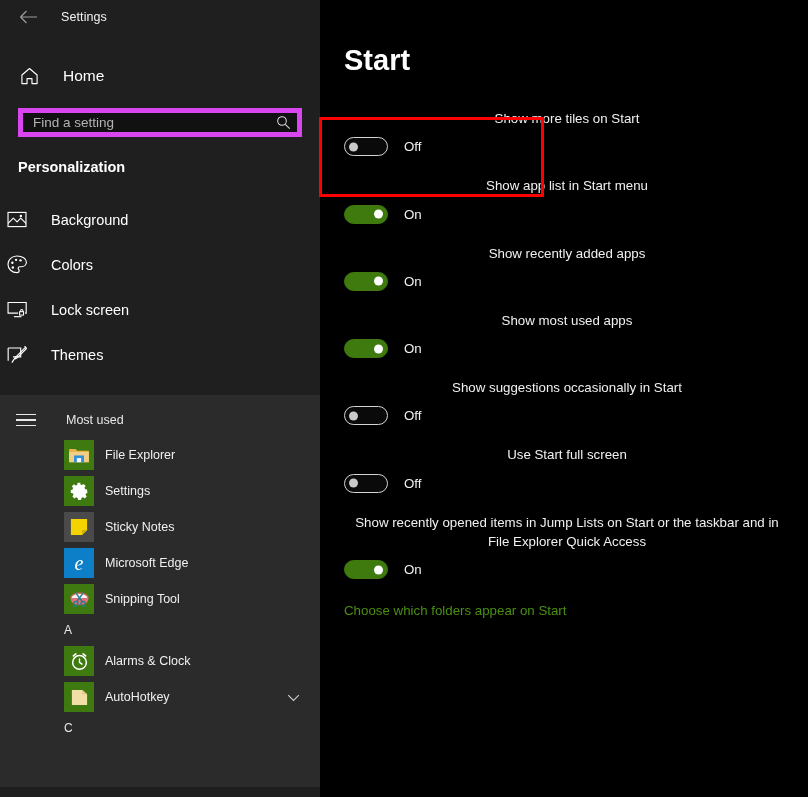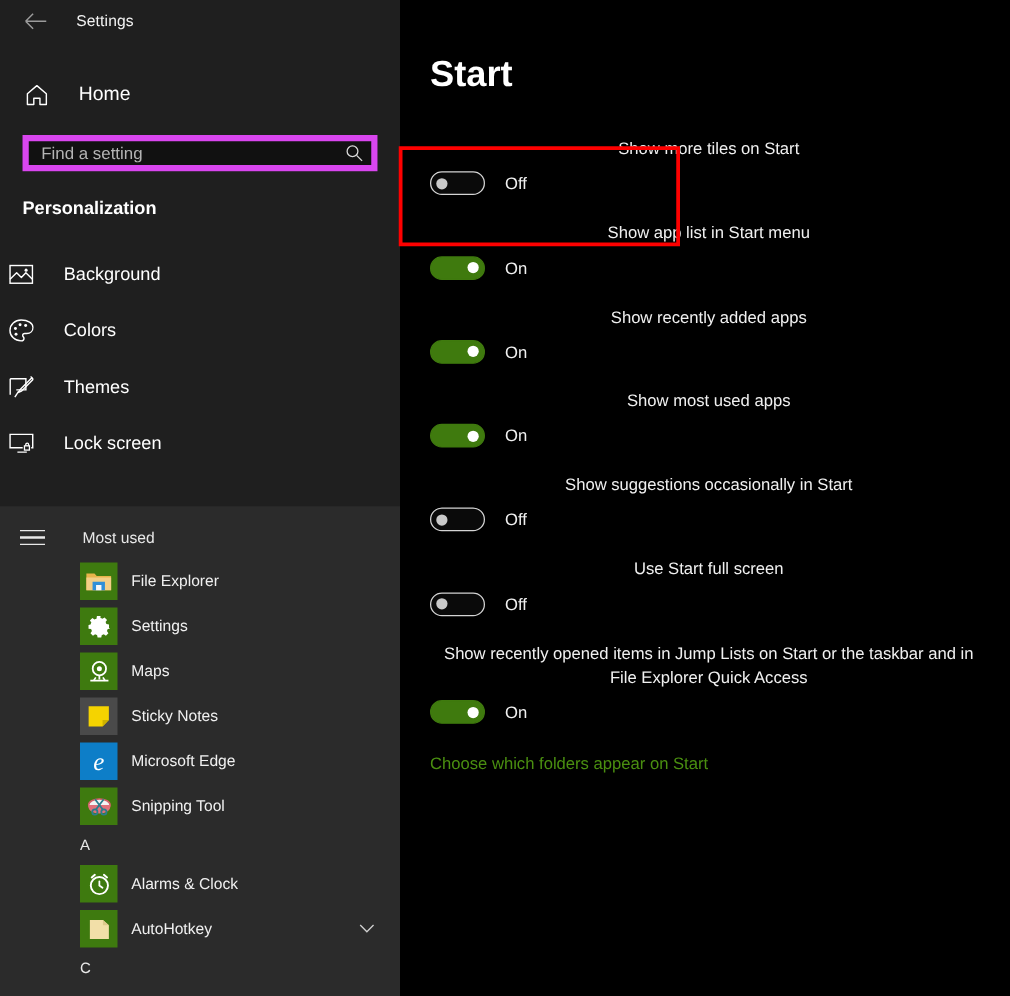--- a/index.html
+++ b/index.html
@@ -94,21 +94,21 @@
   }
   .nav-item .lbl {
     margin-left: 23px;
     font-size: 14.5px;
     color: #ffffff;
   }
 
   
   .startmenu {
     position: absolute;
-    left: 0; top: 405px;
+    left: 0; top: 395px;
     width: 320px; height: 392px;
     background: #2b2b2b;
     overflow: hidden;
   }
   .sm-header {
     display: flex; align-items: center;
     height: 34px;
     padding-left: 16px;
     margin-top: 8px;
   }
@@ -292,42 +292,42 @@
             <circle cx="9.5" cy="5.1" r="1.25" fill="currentColor"></circle>
             <circle cx="14.2" cy="5.6" r="1.25" fill="currentColor"></circle>
             <circle cx="6.1" cy="13.1" r="1.25" fill="currentColor"></circle>
           </svg>
         </span>
         <span class="lbl">Colors</span>
       </div>
 
       <div class="nav-item">
         <span class="ico">
-          <svg width="20" height="19" viewBox="0 0 21 20" fill="none">
-            <path d="M1.2 3.2h13.2v9.3H6.3" stroke="currentColor" stroke-width="1.2"></path>
-            <path d="M1.2 3.2v13.4" stroke="currentColor" stroke-width="1.2"></path>
-            <path d="M18.8 1.6 20 2.8c.4.4.4 1 0 1.4l-9.4 9.4-2.3 1.1 1.1-2.3 9.4-9.4c.3-.3.7-.3 1 0Z" stroke="currentColor" stroke-width="1.2" stroke-linejoin="round"></path>
-            <path d="M5.1 18.6 8.4 13.6" stroke="currentColor" stroke-width="1.2"></path>
-          </svg>
-        </span>
-        <span class="lbl">Themes</span>
-      </div>
-
-      <div class="nav-item">
-        <span class="ico">
           <svg width="21" height="17" viewBox="0 0 22 18" fill="none">
             <path d="M1 1.6h19.2v11.3H1z" stroke="currentColor" stroke-width="1.2"></path>
             <path d="M7.2 16.6h8" stroke="currentColor" stroke-width="1.2"></path>
             <rect x="12.2" y="9.6" width="6.2" height="5.4" fill="#1f1f1f" stroke="#1f1f1f" stroke-width="1"></rect>
             <rect x="13.2" y="11.3" width="4.2" height="3.6" stroke="currentColor" stroke-width="1.1"></rect>
             <path d="M14.3 11.3v-1.1a1.2 1.2 0 0 1 2.4 0v1.1" stroke="currentColor" stroke-width="1.1"></path>
           </svg>
         </span>
         <span class="lbl">Lock screen</span>
       </div>
+
+      <div class="nav-item">
+        <span class="ico">
+          <svg width="20" height="19" viewBox="0 0 21 20" fill="none">
+            <path d="M1.2 3.2h13.2v9.3H6.3" stroke="currentColor" stroke-width="1.2"></path>
+            <path d="M1.2 3.2v13.4" stroke="currentColor" stroke-width="1.2"></path>
+            <path d="M18.8 1.6 20 2.8c.4.4.4 1 0 1.4l-9.4 9.4-2.3 1.1 1.1-2.3 9.4-9.4c.3-.3.7-.3 1 0Z" stroke="currentColor" stroke-width="1.2" stroke-linejoin="round"></path>
+            <path d="M5.1 18.6 8.4 13.6" stroke="currentColor" stroke-width="1.2"></path>
+          </svg>
+        </span>
+        <span class="lbl">Themes</span>
+      </div>
     </div>
 
     <div class="startmenu">
 
       <div class="sm-header">
         <span class="hamburger">
           <span></span>
             <span></span>
             <span></span>
         </span>
@@ -349,32 +349,20 @@
       <div class="app-row">
         <span class="tile" style="background:#3e7a0f">
           <svg width="20" height="20" viewBox="0 0 22 22" fill="#ffffff">
             <path d="M11 7.1a3.9 3.9 0 1 0 0 7.8 3.9 3.9 0 0 0 0-7.8Zm0 6a2.1 2.1 0 1 1 0-4.2 2.1 2.1 0 0 1 0 4.2Z"></path>
             <path d="M20 12.6v-3.2l-2.3-.4a7 7 0 0 0-.7-1.7l1.3-1.9-2.2-2.2-1.9 1.3a7 7 0 0 0-1.7-.7L12.6 2H9.4L9 4.3c-.6.2-1.2.4-1.7.7L5.4 3.7 3.2 5.9 4.5 7.8c-.3.5-.5 1.1-.7 1.7L2 9.9v3.2l2.3.4c.2.6.4 1.2.7 1.7l-1.3 1.9 2.2 2.2 1.9-1.3c.5.3 1.1.5 1.7.7l.5 2.3h3.2l.5-2.3c.6-.2 1.2-.4 1.7-.7l1.9 1.3 2.2-2.2-1.3-1.9c.3-.5.5-1.1.7-1.7l2.1-.4Z"></path>
           </svg>
         </span>
         <span class="name">Settings</span>
       </div>
 
-      <div class="app-row">
-        <span class="tile" style="background:#3e7a0f">
-          <svg width="21" height="21" viewBox="0 0 22 22" fill="none">
-            <circle cx="11" cy="8.3" r="5.6" stroke="#ffffff" stroke-width="1.5"></circle>
-            <circle cx="11" cy="8.3" r="2.1" fill="#ffffff"></circle>
-            <path d="M11 13.9v3.4" stroke="#ffffff" stroke-width="1.5"></path>
-            <path d="M3.4 18.4h15.2" stroke="#ffffff" stroke-width="1.5"></path>
-            <path d="M6.2 18.4 8 15.6M15.8 18.4 14 15.6" stroke="#ffffff" stroke-width="1.4"></path>
-          </svg>
-        </span>
-        <span class="name">Maps</span>
-      </div>
 
       <div class="app-row">
         <span class="tile" style="background:#4a4a4a">
           <svg width="18" height="18" viewBox="0 0 20 20">
             <path d="M1 1h18v12.4L13.4 19H1z" fill="#f5d300"></path>
             <path d="M13.4 19v-5.6H19z" fill="#cdb100"></path>
           </svg>
         </span>
         <span class="name">Sticky Notes</span>
       </div>

